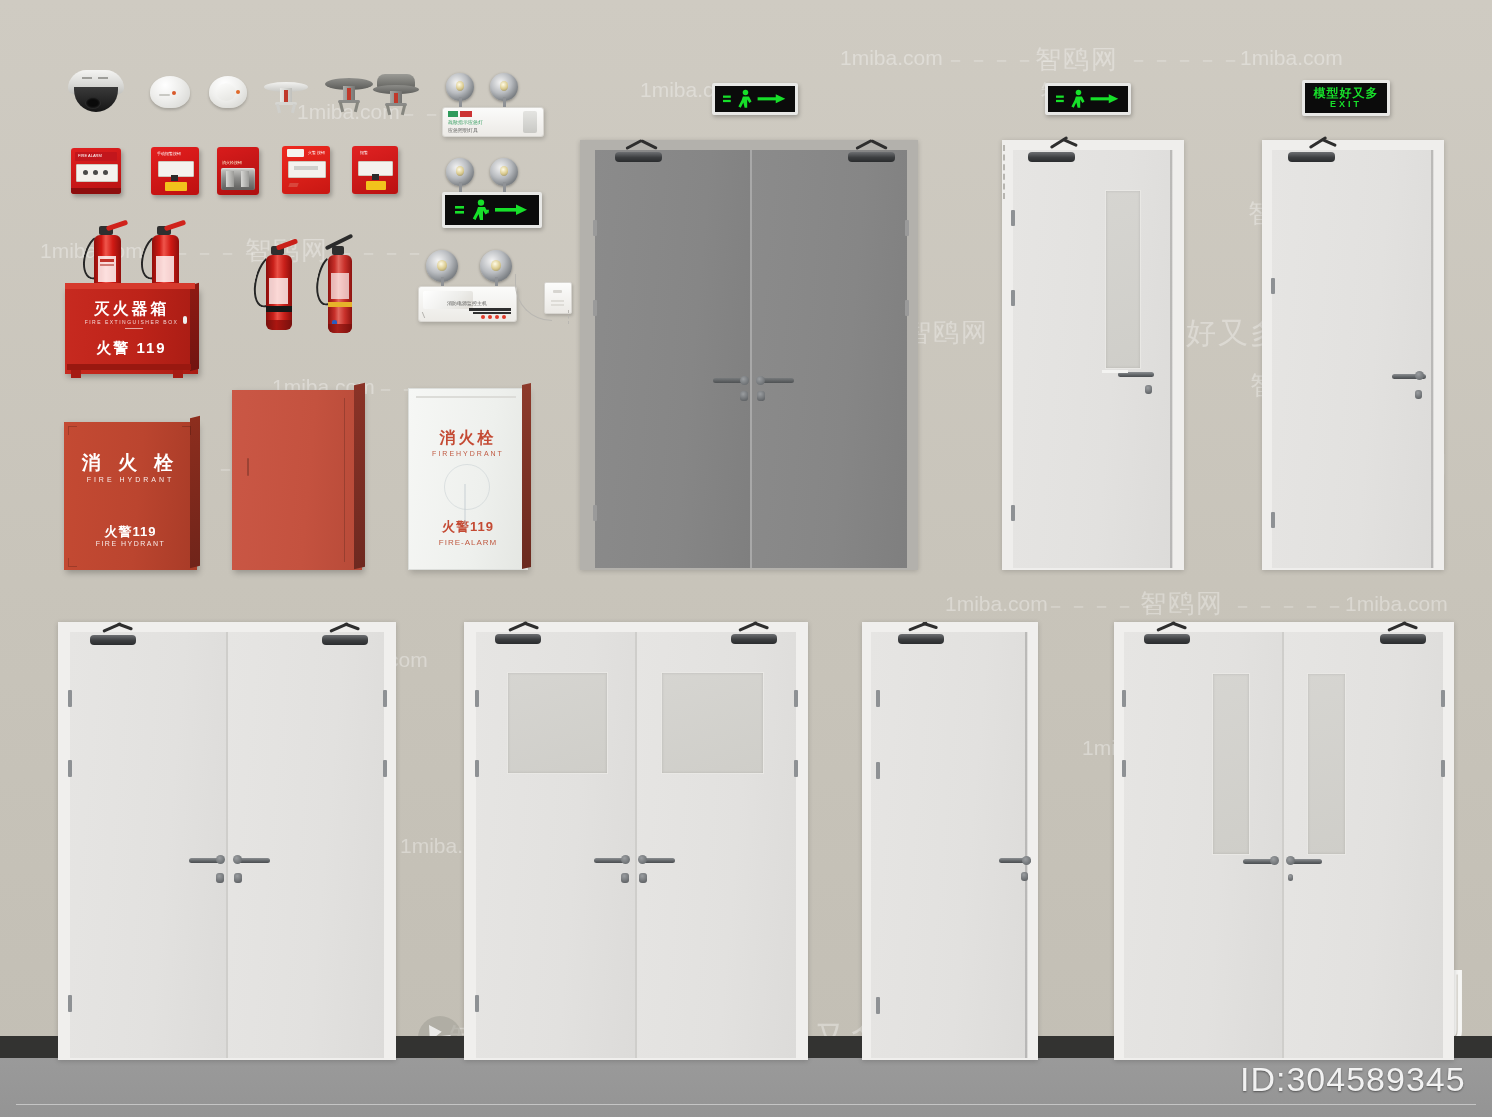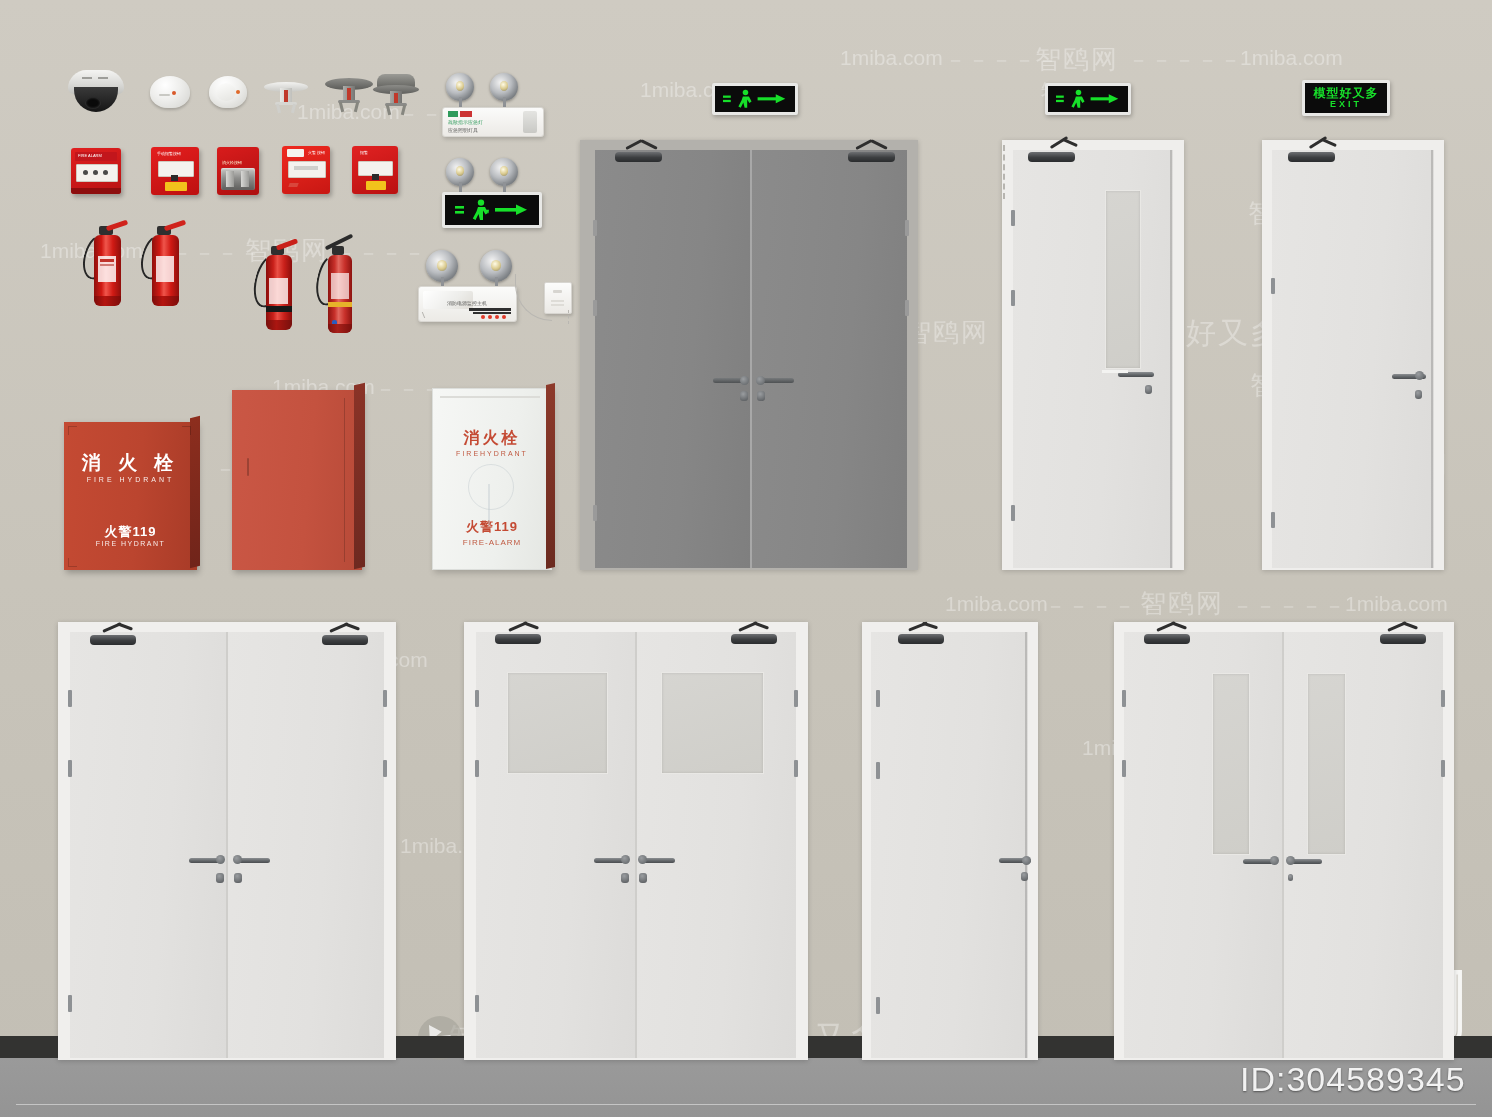--- a/index.html
+++ b/index.html
@@ -394,41 +394,55 @@
       <div style="position:absolute;left:6px;top:2px;width:30px;height:4px;background:#2b2b2b;border-radius:2px;transform:rotate(-26deg);"></div>
       <div class="ext-hose" style="left:-1px;top:16px;width:22px;height:48px;transform:rotate(12deg);"></div>
       <div class="ext-body" style="left:10px;top:17px;width:24px;height:78px;background:linear-gradient(90deg,#8d1310 0%,#c8302a 28%,#e2675e 44%,#c8302a 70%,#8d1310 100%);"></div>
       <div style="position:absolute;left:13px;top:35px;width:18px;height:26px;background:rgba(255,255,255,.68);"></div>
       <div style="position:absolute;left:10px;top:64px;width:24px;height:5px;background:#e6b32a;"></div>
       <div style="position:absolute;left:14px;top:82px;width:5px;height:12px;background:#2a5bbf;border-radius:2px;"></div>
       <div style="position:absolute;left:10px;top:86px;width:24px;height:9px;border-radius:0 0 6px 6px;background:linear-gradient(90deg,#7b100d,#a8201a 40%,#7b100d);"></div>
     </div>
   </div>
 
+  <div class="cab" style="left:65px;top:288px;width:133px;height:86px;">
+    <div class="cab-face" style="background:linear-gradient(95deg,#c72a20 0%,#bd2319 55%,#a81c14 100%);box-shadow:2px 3px 6px rgba(0,0,0,.28);"></div>
+    <div class="cab-side" style="left:125px;top:-4px;width:9px;height:86px;background:linear-gradient(180deg,#8e1a13,#721410);transform:skewY(-16deg);"></div>
+    <div class="cab-side" style="left:0;top:-5px;width:130px;height:6px;background:#d63a2d;"></div>
+    <div class="cab-txt" style="top:11px;font-size:16px;font-weight:bold;letter-spacing:3px;">灭火器箱</div>
+    <div class="cab-txt" style="top:31px;font-size:5px;letter-spacing:1.5px;opacity:.82;">FIRE EXTINGUISHER BOX</div>
+    <div class="cab-txt" style="top:51px;font-size:15px;font-weight:bold;letter-spacing:2px;">火警  119</div>
+    <div style="position:absolute;left:60px;top:40px;width:18px;height:1px;background:rgba(255,255,255,.6);"></div>
+    <div style="position:absolute;left:118px;top:28px;width:4px;height:8px;border-radius:2px;background:#eee;"></div>
+
+    <div style="position:absolute;left:6px;top:82px;width:10px;height:8px;background:#a51c14;"></div>
+    <div style="position:absolute;left:108px;top:82px;width:10px;height:8px;background:#a51c14;"></div>
+    <div style="position:absolute;left:2px;top:76px;width:124px;height:6px;background:#991810;"></div>
+  </div>
 
   <div class="cab" style="left:64px;top:422px;width:133px;height:148px;">
     <div class="cab-face" style="background:linear-gradient(95deg,#c44a33 0%,#bb452f 55%,#a83b27 100%);box-shadow:2px 3px 6px rgba(0,0,0,.25);"></div>
     <div class="cab-side" style="left:126px;top:-5px;width:10px;height:150px;background:linear-gradient(180deg,#8d2e1e,#70241a);transform:skewY(-14deg);"></div>
     <div class="cab-txt" style="top:28px;font-size:19px;font-weight:bold;letter-spacing:6px;">消 火 栓</div>
     <div class="cab-txt" style="top:54px;font-size:7px;letter-spacing:3px;opacity:.9;">FIRE HYDRANT</div>
     <div class="cab-txt" style="top:101px;font-size:13px;font-weight:bold;letter-spacing:1px;">火警119</div>
     <div class="cab-txt" style="top:118px;font-size:7px;letter-spacing:1.5px;opacity:.9;">FIRE HYDRANT</div>
     <div style="position:absolute;left:4px;top:4px;width:8px;height:8px;border-left:1px solid rgba(0,0,0,.18);border-top:1px solid rgba(0,0,0,.18);"></div>
     <div style="position:absolute;left:118px;top:4px;width:8px;height:8px;border-right:1px solid rgba(0,0,0,.18);border-top:1px solid rgba(0,0,0,.18);"></div>
     <div style="position:absolute;left:4px;top:136px;width:8px;height:8px;border-left:1px solid rgba(0,0,0,.18);border-bottom:1px solid rgba(0,0,0,.18);"></div>
   </div>
 
   <div class="cab" style="left:232px;top:390px;width:130px;height:180px;">
     <div class="cab-face" style="background:linear-gradient(95deg,#ca5745 0%,#c4523f 58%,#b74a38 100%);box-shadow:2px 3px 6px rgba(0,0,0,.24);"></div>
     <div class="cab-side" style="left:122px;top:-6px;width:11px;height:184px;background:linear-gradient(180deg,#8a3327,#6e2920);transform:skewY(-12deg);"></div>
     <div style="position:absolute;left:112px;top:8px;width:1px;height:164px;background:rgba(0,0,0,.18);"></div>
     <div style="position:absolute;left:15px;top:68px;width:2px;height:18px;background:rgba(0,0,0,.22);border-radius:1px;"></div>
   </div>
 
-  <div class="cab" style="left:432px;top:388px;width:120px;height:182px;">
+  <div class="cab" style="left:408px;top:388px;width:120px;height:182px;">
     <div class="cab-face" style="background:linear-gradient(100deg,#f6f7f5 0%,#eef0ed 60%,#e4e6e2 100%);box-shadow:2px 3px 6px rgba(0,0,0,.18);border:1px solid #dcdedb;"></div>
     <div class="cab-side" style="left:114px;top:-4px;width:9px;height:184px;background:linear-gradient(180deg,#8d3a2b,#6b2a1f);transform:skewY(-12deg);"></div>
     <div style="position:absolute;left:8px;top:8px;width:100px;height:2px;background:#dcdcd8;"></div>
     <div class="cab-txt" style="top:40px;font-size:16px;font-weight:bold;letter-spacing:3px;color:#c44a33;">消火栓</div>
     <div class="cab-txt" style="top:62px;font-size:7px;letter-spacing:2px;color:#c05a42;">FIREHYDRANT</div>
     <div class="cab-txt" style="top:130px;font-size:13px;font-weight:bold;letter-spacing:1px;color:#c44a33;">火警119</div>
     <div class="cab-txt" style="top:150px;font-size:8px;letter-spacing:1px;color:#c05a42;">FIRE-ALARM</div>
 
     <div style="position:absolute;left:36px;top:76px;width:44px;height:44px;border-radius:50%;border:1px solid rgba(190,200,205,.45);"></div>
     <div style="position:absolute;left:56px;top:96px;width:2px;height:42px;background:rgba(190,200,205,.4);"></div>

